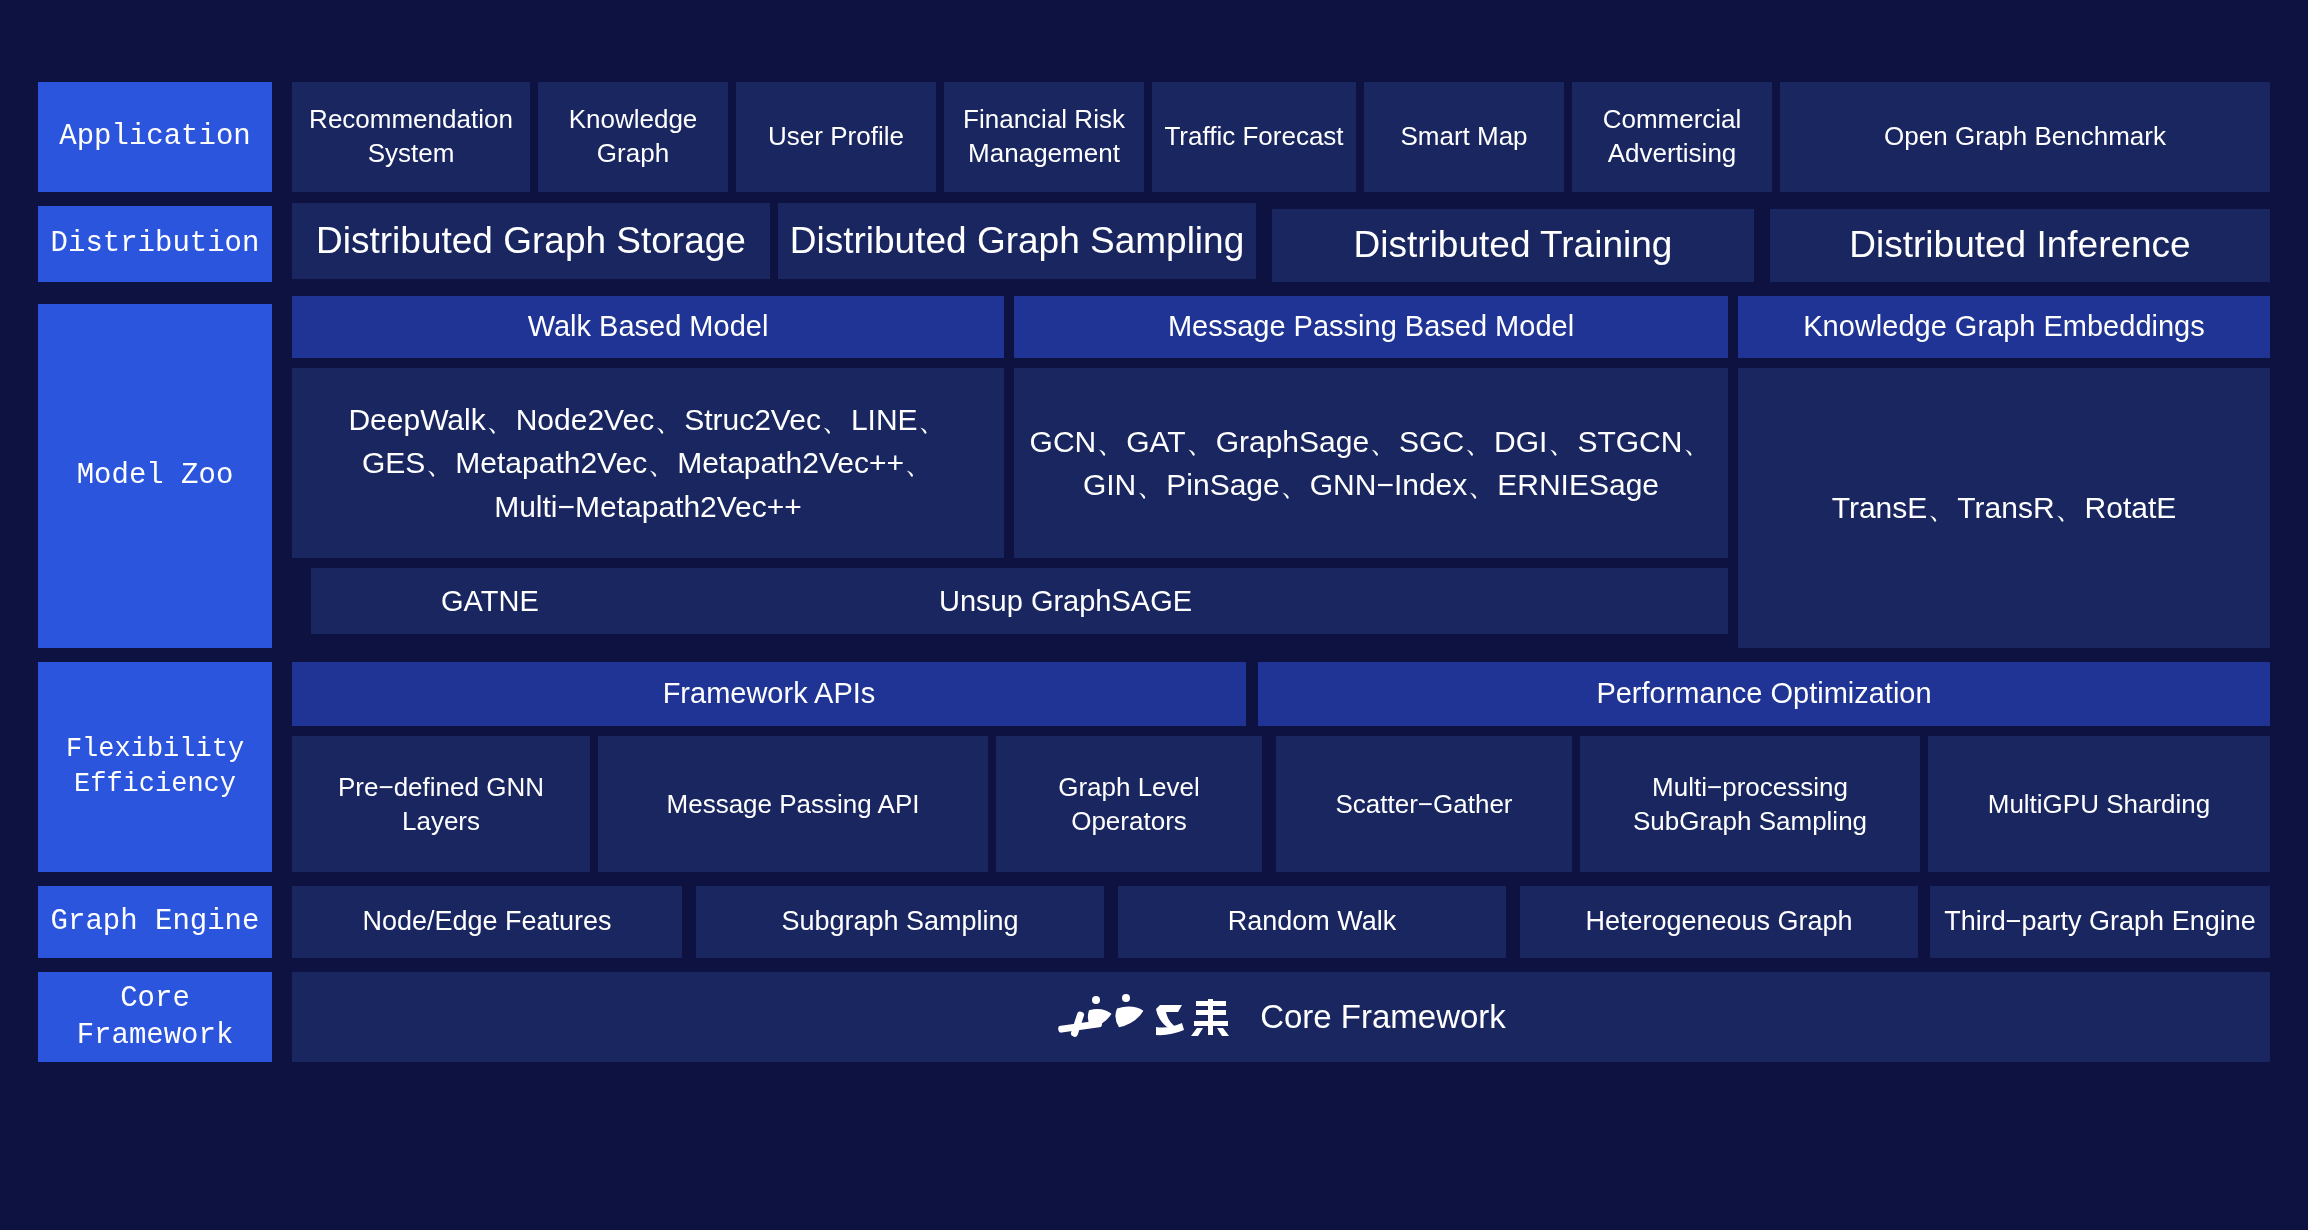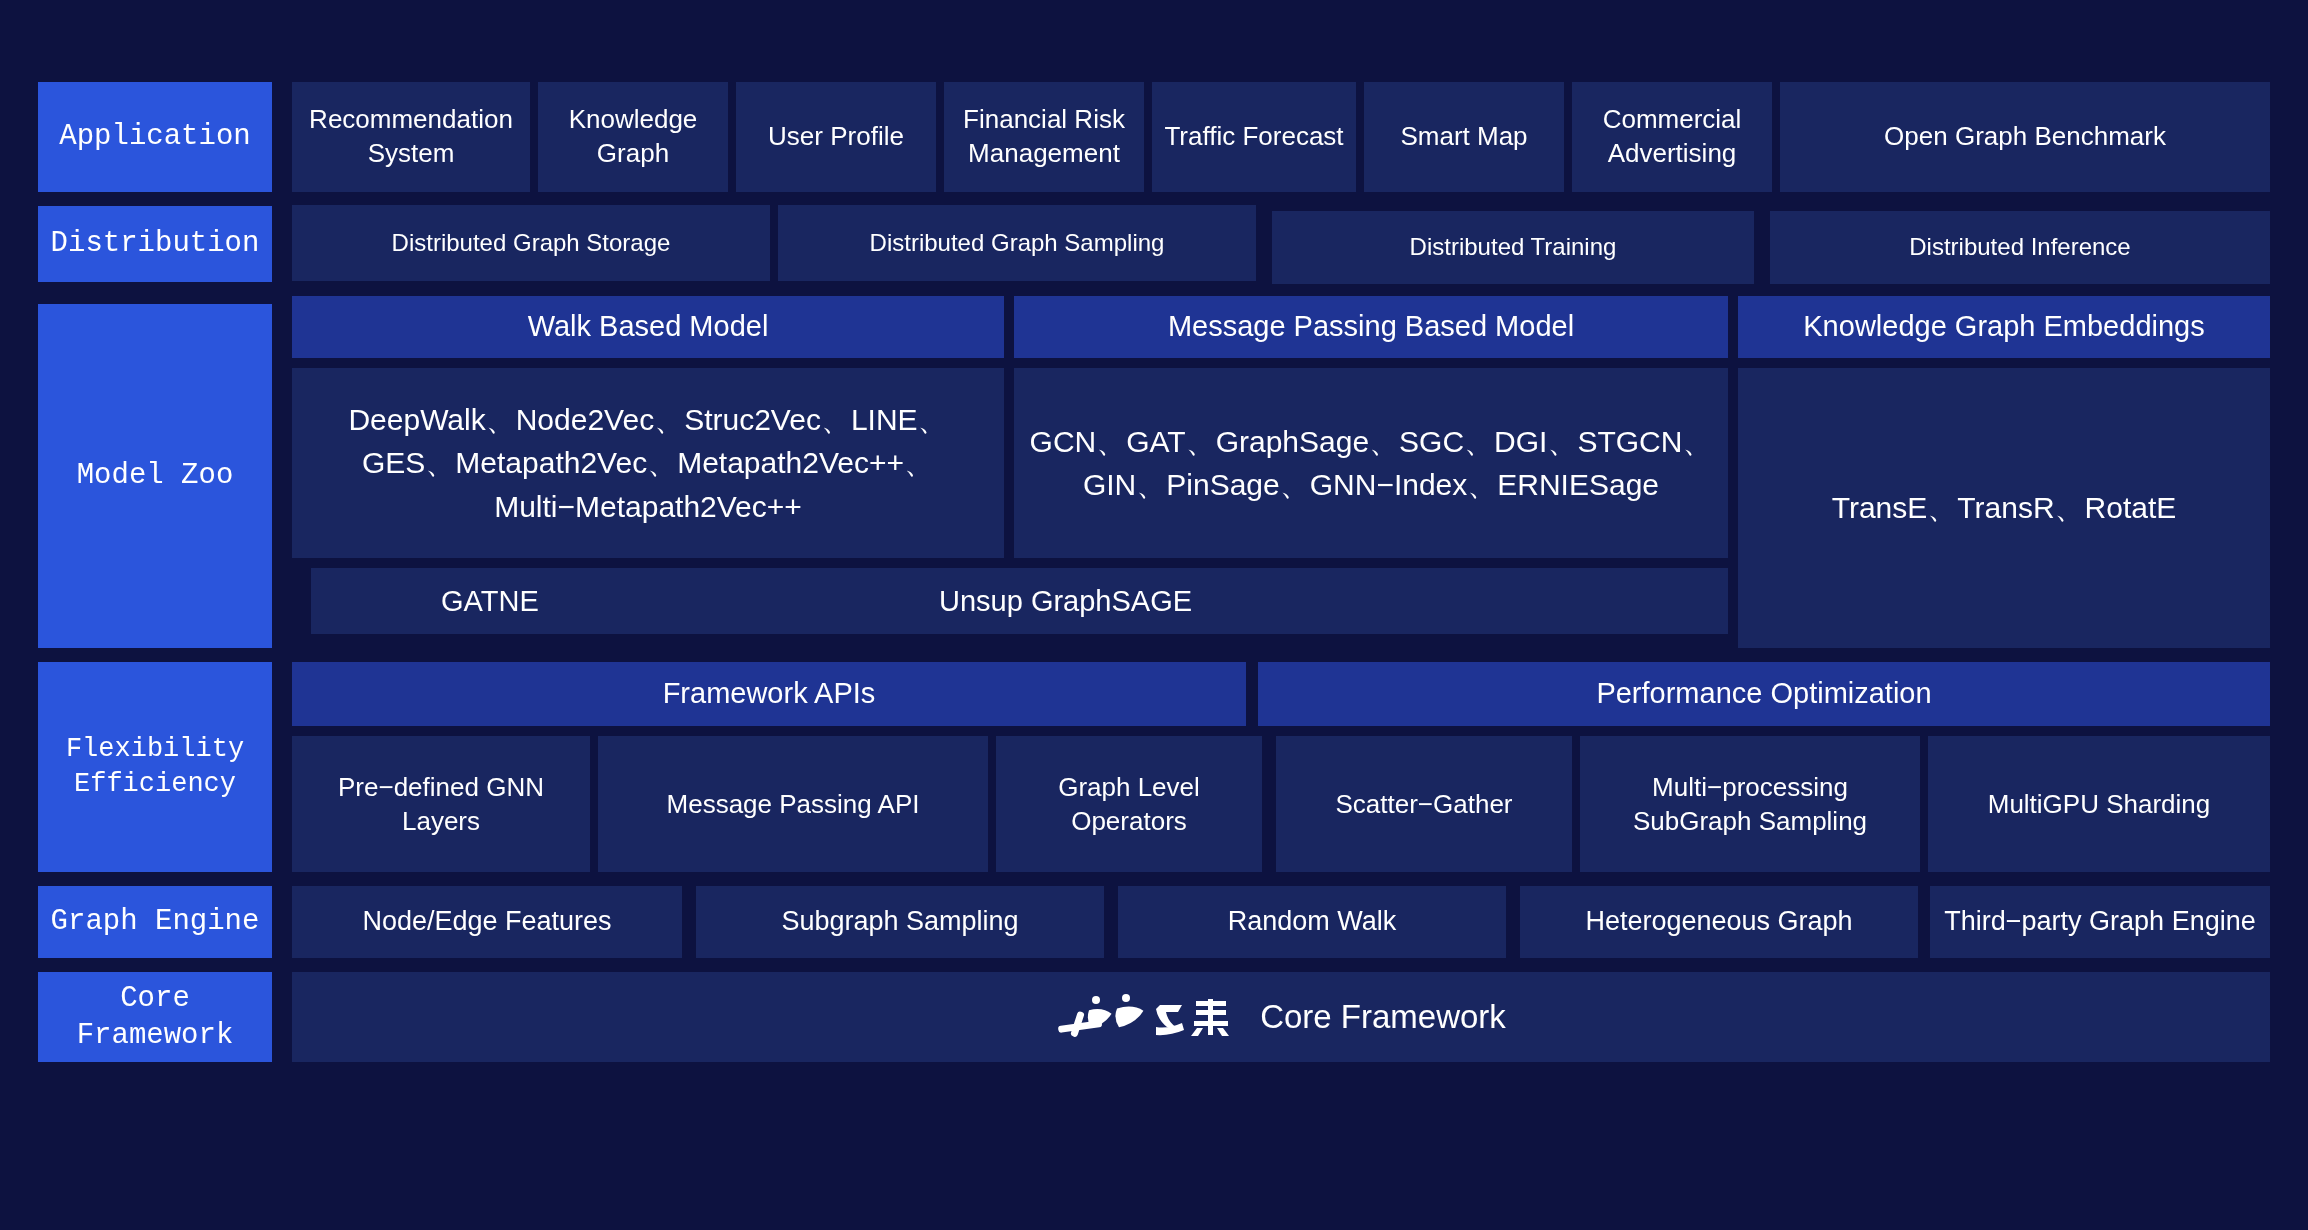--- a/index.html
+++ b/index.html
@@ -43,24 +43,24 @@
   }
   .cell:last-child{ margin-right:0; }
   .hdr{ background:#1f3494; }
 
   
   .r-app{ height:110px; }
   .r-app .label{ font-size:29px; }
   .r-app .cell{ font-size:26px; }
 
   
-  .r-dist{ height:76px; align-items:center; }
+  .r-dist{ height:76px; align-items:flex-end; }
   .r-dist .label{ height:76px; font-size:29px; }
   .r-dist .cells{ align-items:flex-start; }
-  .r-dist .cell{ height:76px; font-size:24px; }
+  .r-dist .cell{ height:76px; font-size:37px; }
   .r-dist .cell.tall{ height:73px; margin-top:6px; }
 
   
   .r-zoo{ height:352px; }
   .r-zoo .label{ font-size:29px;margin-top:8px; }
   .zoo-body{ display:flex; flex:1 1 auto; margin-left:20px; }
   .zoo-left{ display:flex; flex-direction:column; flex:1 1 auto; margin-right:10px;}
   .zoo-top{ display:flex; }
   .zoo-col{ display:flex; flex-direction:column; margin-right:10px; }
   .zoo-col:last-child{ margin-right:0; }

